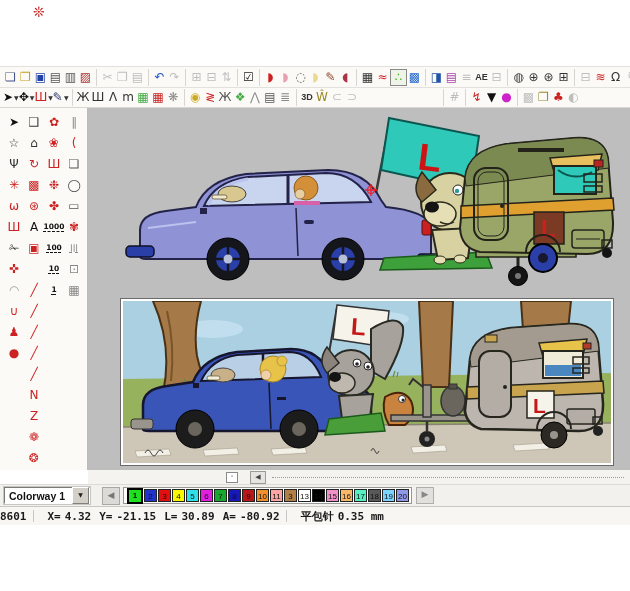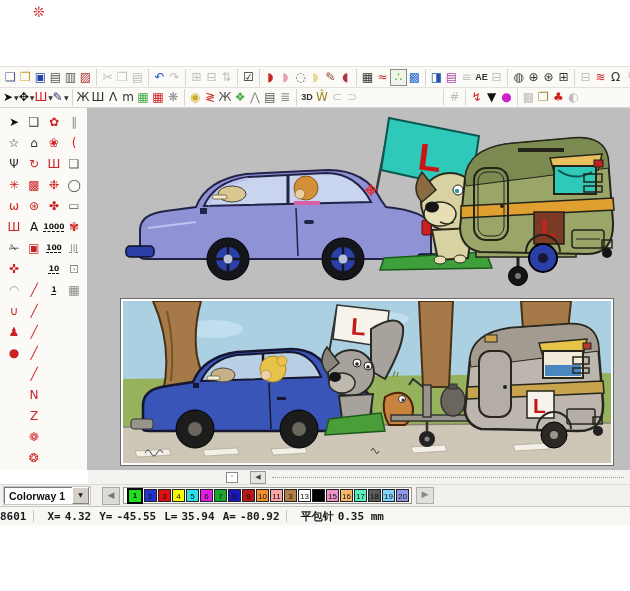--- a/index.html
+++ b/index.html
@@ -666,23 +666,23 @@
       </div>
     <span class="pal-next">▶</span>
   </div>
 
   <div class="statusbar">
     <span class="sb-stitches">8601</span>
     <span class="sb-sep"></span>
     <span class="sb-lab">X=</span>
     <span class="sb-val">4.32</span>
     <span class="sb-lab">Y=</span>
-    <span class="sb-val">-45.55</span>
+    <span class="sb-val">-21.15</span>
     <span class="sb-lab">L=</span>
-    <span class="sb-val">35.94</span>
+    <span class="sb-val">30.89</span>
     <span class="sb-lab">A=</span>
     <span class="sb-val">-80.92</span>
     <span class="sb-sep"></span>
     <span class="sb-lab">平包针</span>
     <span class="sb-val">0.35 mm</span>
   </div>
 
 </div>
 
 </body></html>

